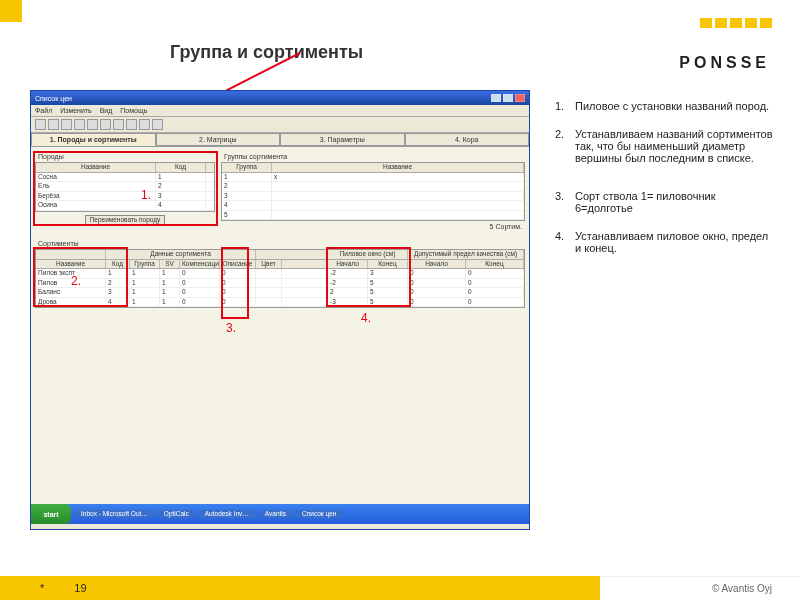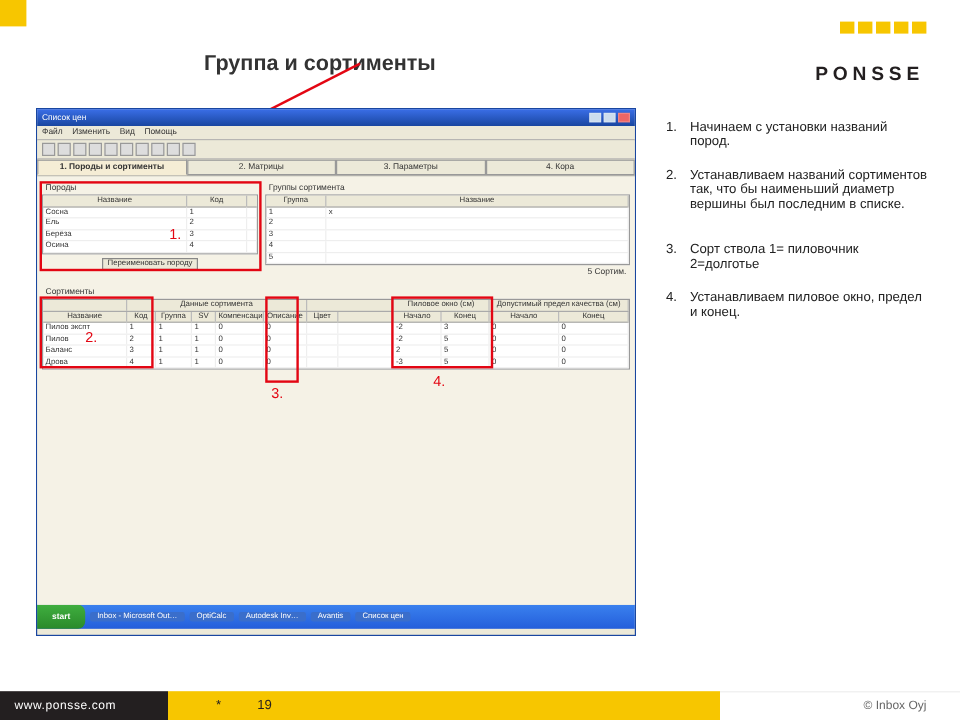--- a/index.html
+++ b/index.html
@@ -278,37 +278,36 @@
     <div class="tbitem">Autodesk Inv…</div>
     <div class="tbitem">Avantis</div>
     <div class="tbitem">Список цен</div>
   </div>
 </div>
 
 <div class="notes">
   <ol>
     <li>
         <span class="num">1.</span>
-        <span class="txt">Начинаем с установки названий пород.</span>
+        <span class="txt">Пиловое с установки названий пород.</span>
       </li>
     <li>
         <span class="num">2.</span>
         <span class="txt">Устанавливаем названий сортиментов так, что бы наименьший диаметр вершины был последним в списке.</span>
       </li>
     <li style="margin-top:26px">
         <span class="num">3.</span>
-        <span class="txt">Сорт ствола 1= пиловочник 2=долготье</span>
+        <span class="txt">Сорт ствола 1= пиловочник 6=долготье</span>
       </li>
     <li>
         <span class="num">4.</span>
         <span class="txt">Устанавливаем пиловое окно, предел и конец.</span>
       </li>
   </ol>
 </div>
 
 <div class="footer">
-  <div class="footer-left">www.ponsse.com</div>
   <div class="footer-mid">
     <span class="star">*</span>
     <span>19</span>
   </div>
-  <div class="footer-right">© Inbox Oyj</div>
+  <div class="footer-right">© Avantis Oyj</div>
 </div>
 
 </body></html>

